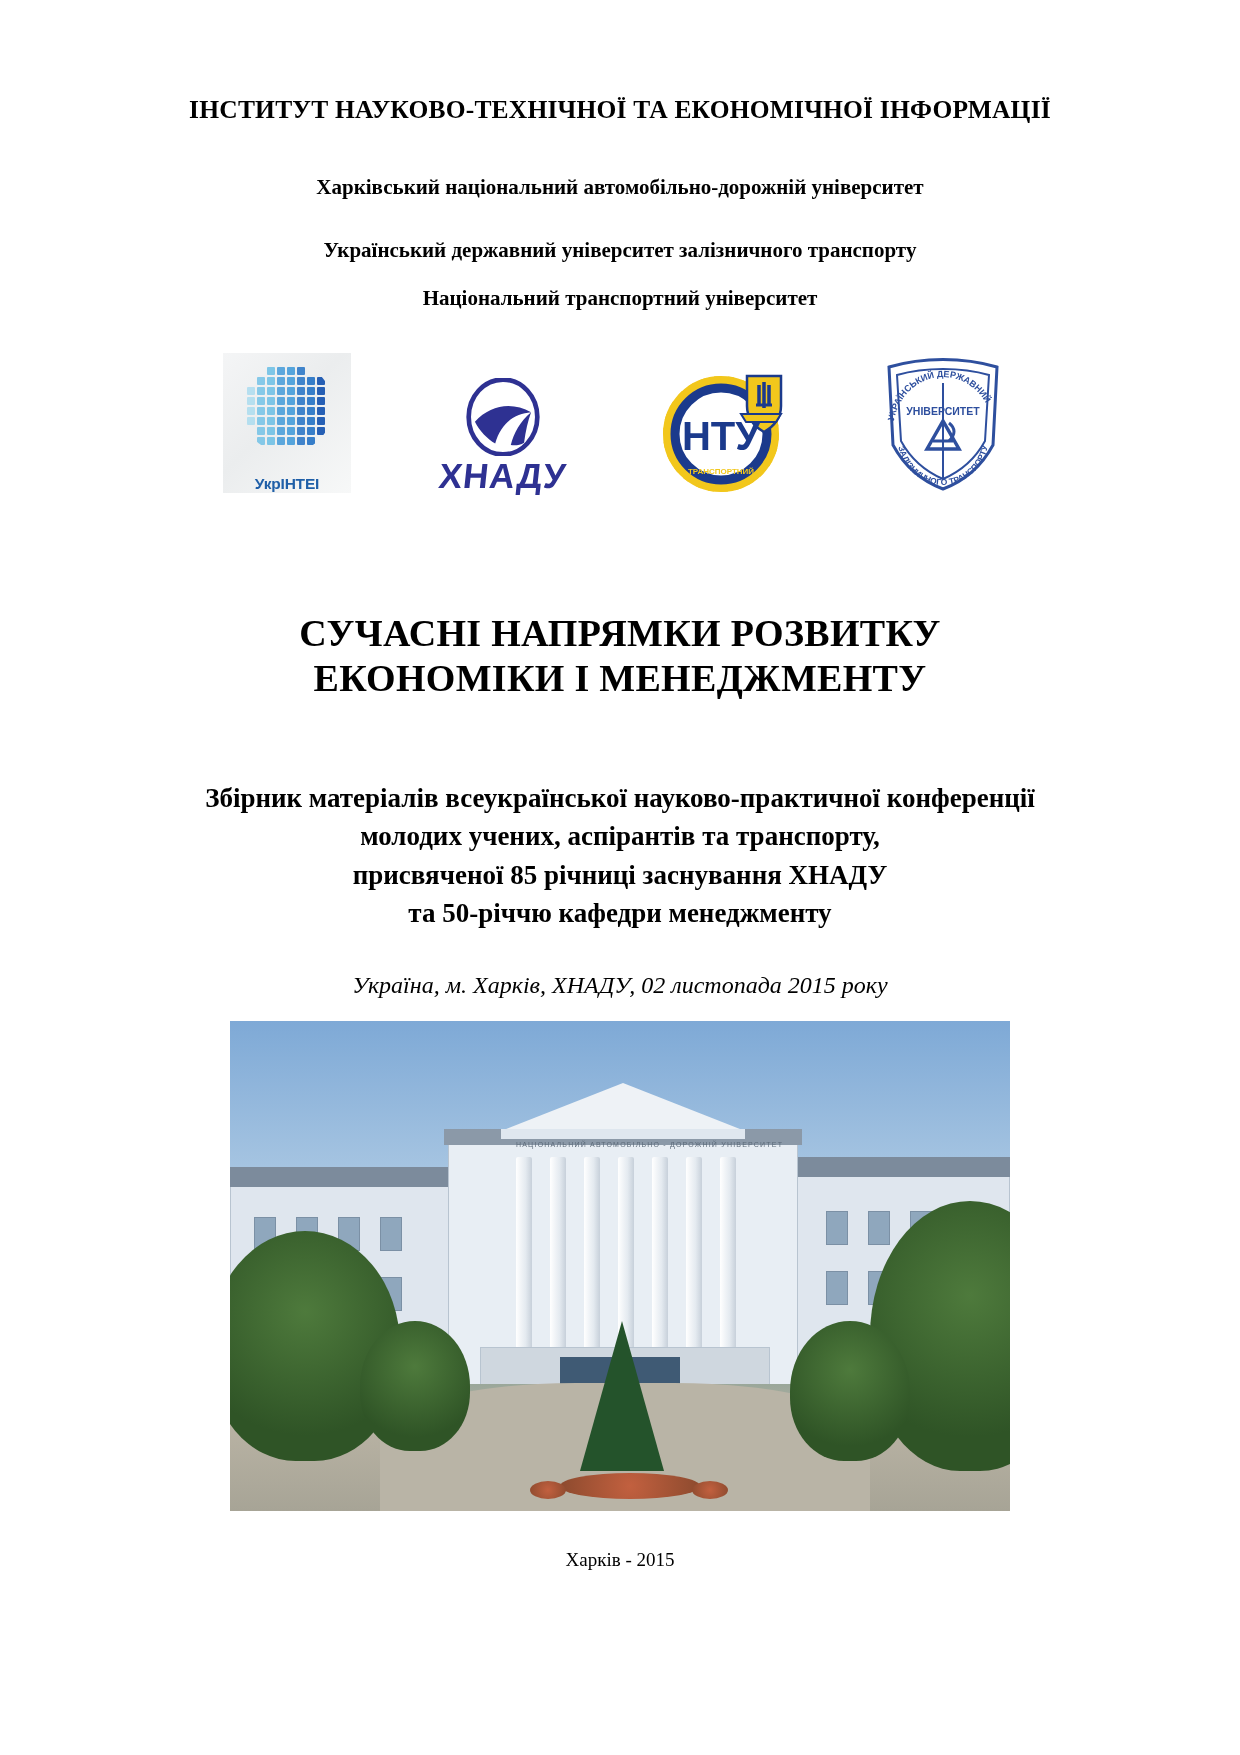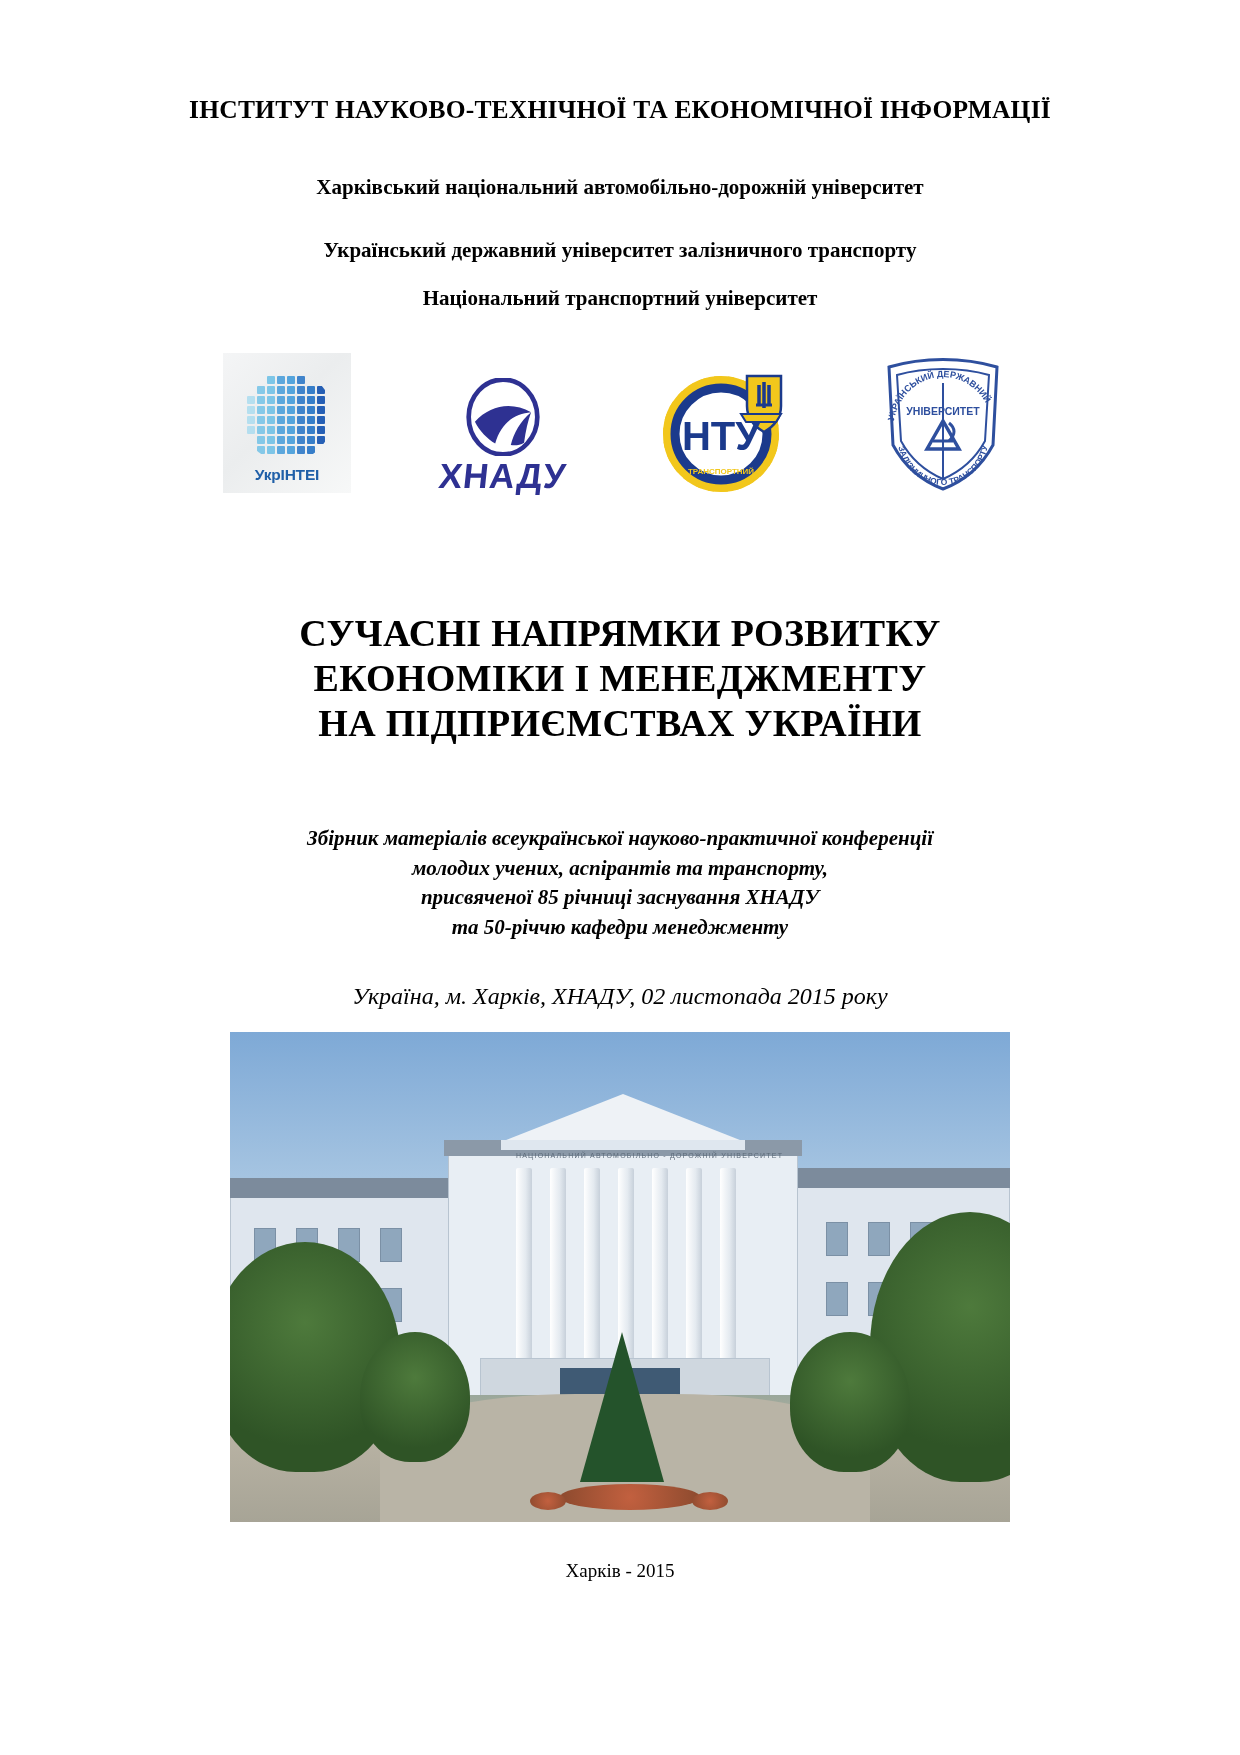--- a/index.html
+++ b/index.html
@@ -57,21 +57,21 @@
   }
 
   
   .ukrintei {
     width: 128px;
     height: 140px;
     background: linear-gradient(135deg,#f4f5f6 0%,#ebedee 45%,#f7f8f8 100%);
     display: flex;
     flex-direction: column;
     align-items: center;
-    justify-content: center;
+    justify-content: space-between;
     padding-top: 8px;
   }
   .globe {
     width: 92px; height: 92px;
     border-radius: 50%;
     position: relative;
     overflow: hidden;
   }
   .globe .dot {
     position: absolute;
@@ -114,23 +114,22 @@
     font-size: 38px;
     line-height: 1.18;
     letter-spacing: 0.3px;
     margin: 118px 0 0 0;
   }
   .main-title div { white-space: nowrap; }
 
   
   .subtitle {
     text-align: center;
-    font-style: italic;
-    font-weight: bold;
-    font-size: 21px;
+    font-weight: bold;
+    font-size: 27px;
     line-height: 1.42;
     margin: 78px 0 0 0;
   }
   .conf-place {
     text-align: center;
     font-style: italic;
     font-size: 24px;
     margin: 40px 0 0 0;
   }
 
@@ -362,21 +361,20 @@
         <path d="M66 88 h20" stroke="#2e4f9e" stroke-width="3"></path>
         <path d="M82 70 q10 8 0 18" fill="none" stroke="#2e4f9e" stroke-width="3"></path>
       </svg>
     </div>
 
   </div>
 
   <div class="main-title">
     <div>СУЧАСНІ НАПРЯМКИ РОЗВИТКУ</div>
     <div>ЕКОНОМІКИ І МЕНЕДЖМЕНТУ</div>
-    <div>НА ПІДПРИЄМСТВАХ УКРАЇНИ</div>
   </div>
 
   <div class="subtitle">
     <div>Збірник матеріалів  всеукраїнської науково-практичної конференції</div>
     <div>молодих учених, аспірантів та транспорту,</div>
     <div>присвяченої 85 річниці заснування ХНАДУ</div>
     <div>та 50-річчю кафедри менеджменту</div>
   </div>
 
   <div class="conf-place">Україна, м. Харків, ХНАДУ, 02 листопада 2015 року</div>

